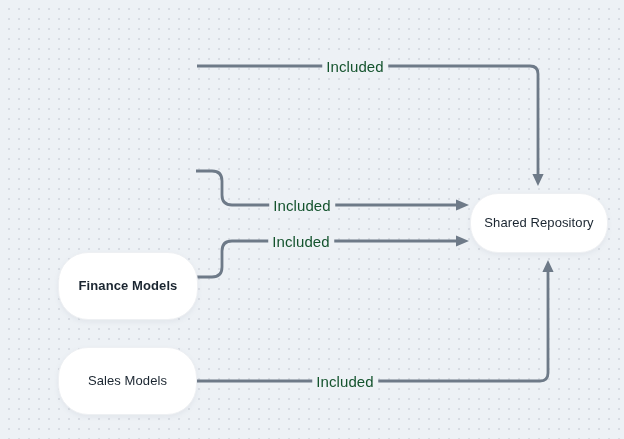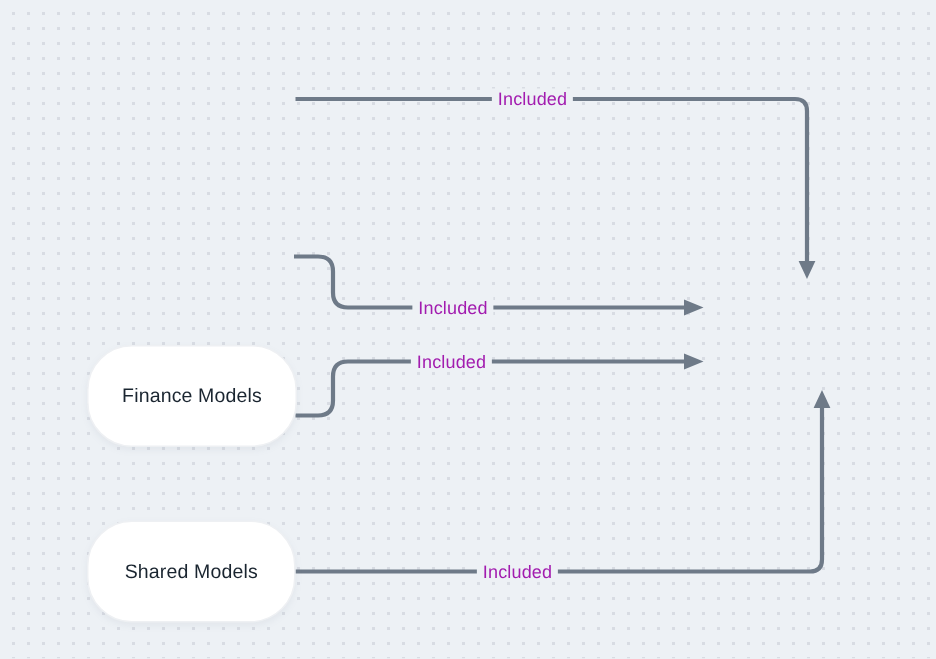--- a/index.html
+++ b/index.html
@@ -39,22 +39,22 @@
     color: #1a2530;
     font-size: 13px;
     line-height: 1.4;
     white-space: pre-line;
     letter-spacing: 0.1px;
   }
   .edge-label {
     position: absolute;
     transform: translate(-50%, -50%);
     background: #edf1f5;
-    color: #a21caf;
-    font-size: 12px;
+    color: #14532d;
+    font-size: 15px;
     padding: 0 4px;
     letter-spacing: 0.1px;
     white-space: nowrap;
   }
 </style>
 </head>
 <body>
 
 <div class="canvas">
 
@@ -68,28 +68,31 @@
     <g fill="#6e7a88" stroke="none">
       <polygon points="532.4,174 543.6,174 538,186"></polygon>
       <polygon points="456,199.6 456,210.4 469,205"></polygon>
       <polygon points="456,235.6 456,246.4 469,241"></polygon>
       <polygon points="542.4,272 553.6,272 548,260"></polygon>
     </g>
   </svg>
 
 
 
-  <div class="node" style="left:58px; top:230px; width:140px; height:68px;">
+  <div class="node" style="left:58px; top:252px; width:140px; height:68px;font-weight:bold;">
     <span class="node-label">Finance Models</span>
   </div>
 
   <div class="node" style="left:58px; top:347px; width:139px; height:68px;">
-    <span class="node-label">Shared Models</span>
+    <span class="node-label">Sales Models</span>
   </div>
 
+  <div class="node" style="left:470px; top:193px; width:138px; height:60px; border-radius:28px;">
+    <span class="node-label">Shared Repository</span>
+  </div>
 
   <span class="edge-label" style="left:355px; top:66px;">Included</span>
 
   <span class="edge-label" style="left:302px; top:205px;">Included</span>
 
   <span class="edge-label" style="left:301px; top:241px;">Included</span>
 
   <span class="edge-label" style="left:345px; top:381px;">Included</span>
 
 </div>

